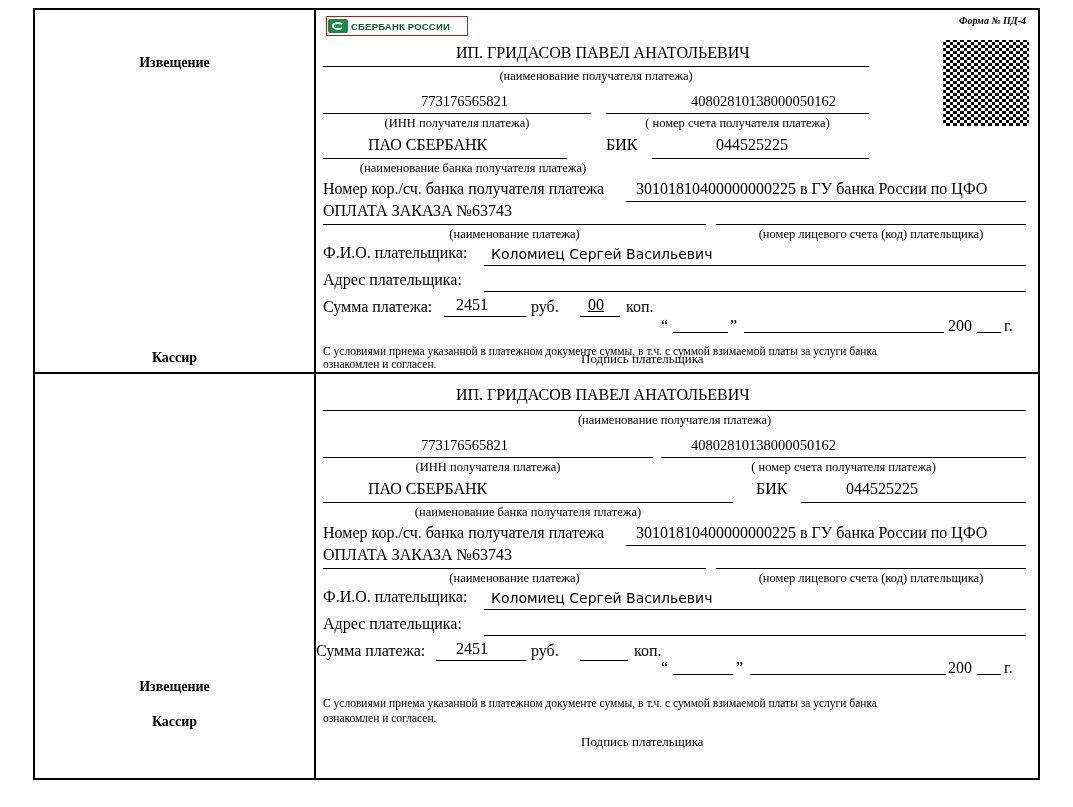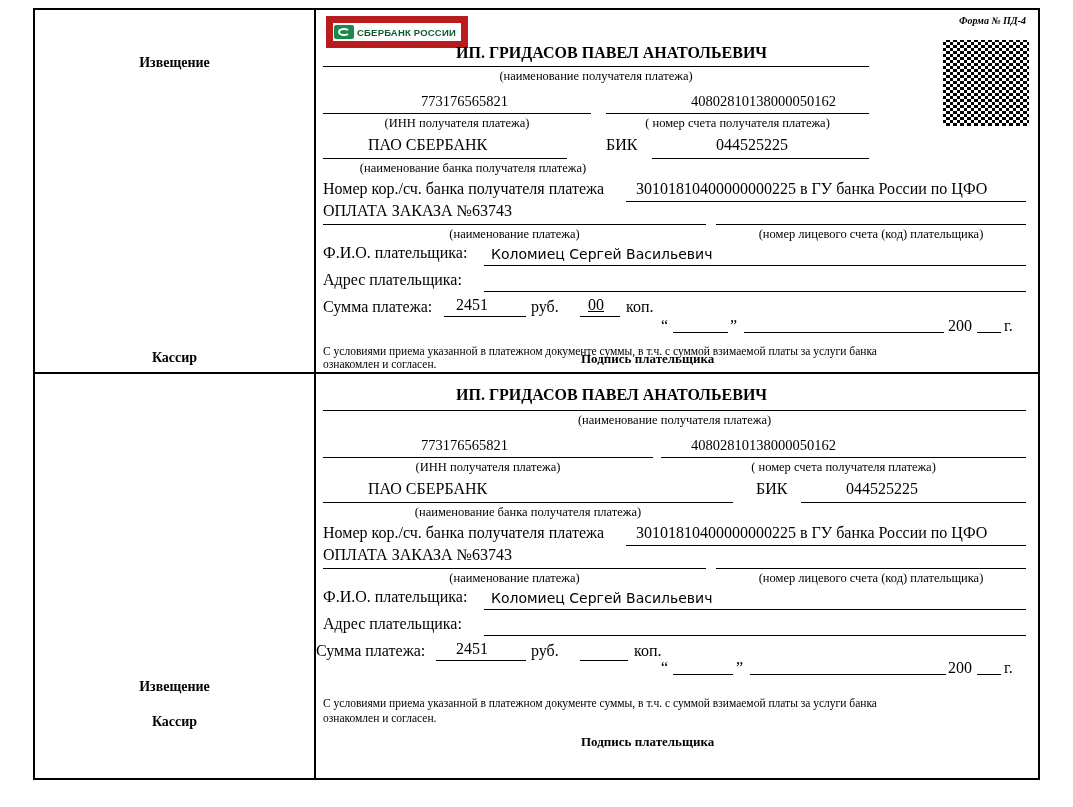--- a/index.html
+++ b/index.html
@@ -68,42 +68,42 @@
     font-size: 12.5px;
     font-family: "Liberation Serif", serif;
     text-align: center;
   }
   .txt {
     position: absolute;
     font-size: 14.5px;
     font-family: "Liberation Serif", serif;
   }
   .txt.big { font-size: 16px; }
-  .txt.bold { font-weight: bold; text-align: center; }
+  .txt.bold { font-weight: normal; text-align: center; }
   .handw {
     position: absolute;
     font-family: "DejaVu Sans", sans-serif;
     font-size: 14px;
   }
   .small {
     position: absolute;
     font-size: 11.5px;
     font-family: "Liberation Serif", serif;
     line-height: 1.25;
   }
 
   
   .logo {
     position: absolute;
     left: 10px;
     top: 6px;
     width: 142px;
-    height: 32px;
+    height: 20px;
     background: #ffffff;
-    border: 7px solid #b91c1c;
+    border: 1px solid #b91c1c;
     box-sizing: border-box;
     display: flex;
     align-items: center;
   }
   .logo .mark {
     width: 20px;
     height: 14px;
     margin-left: 1px;
     background: #1a8a4a;
     border-radius: 2px;

